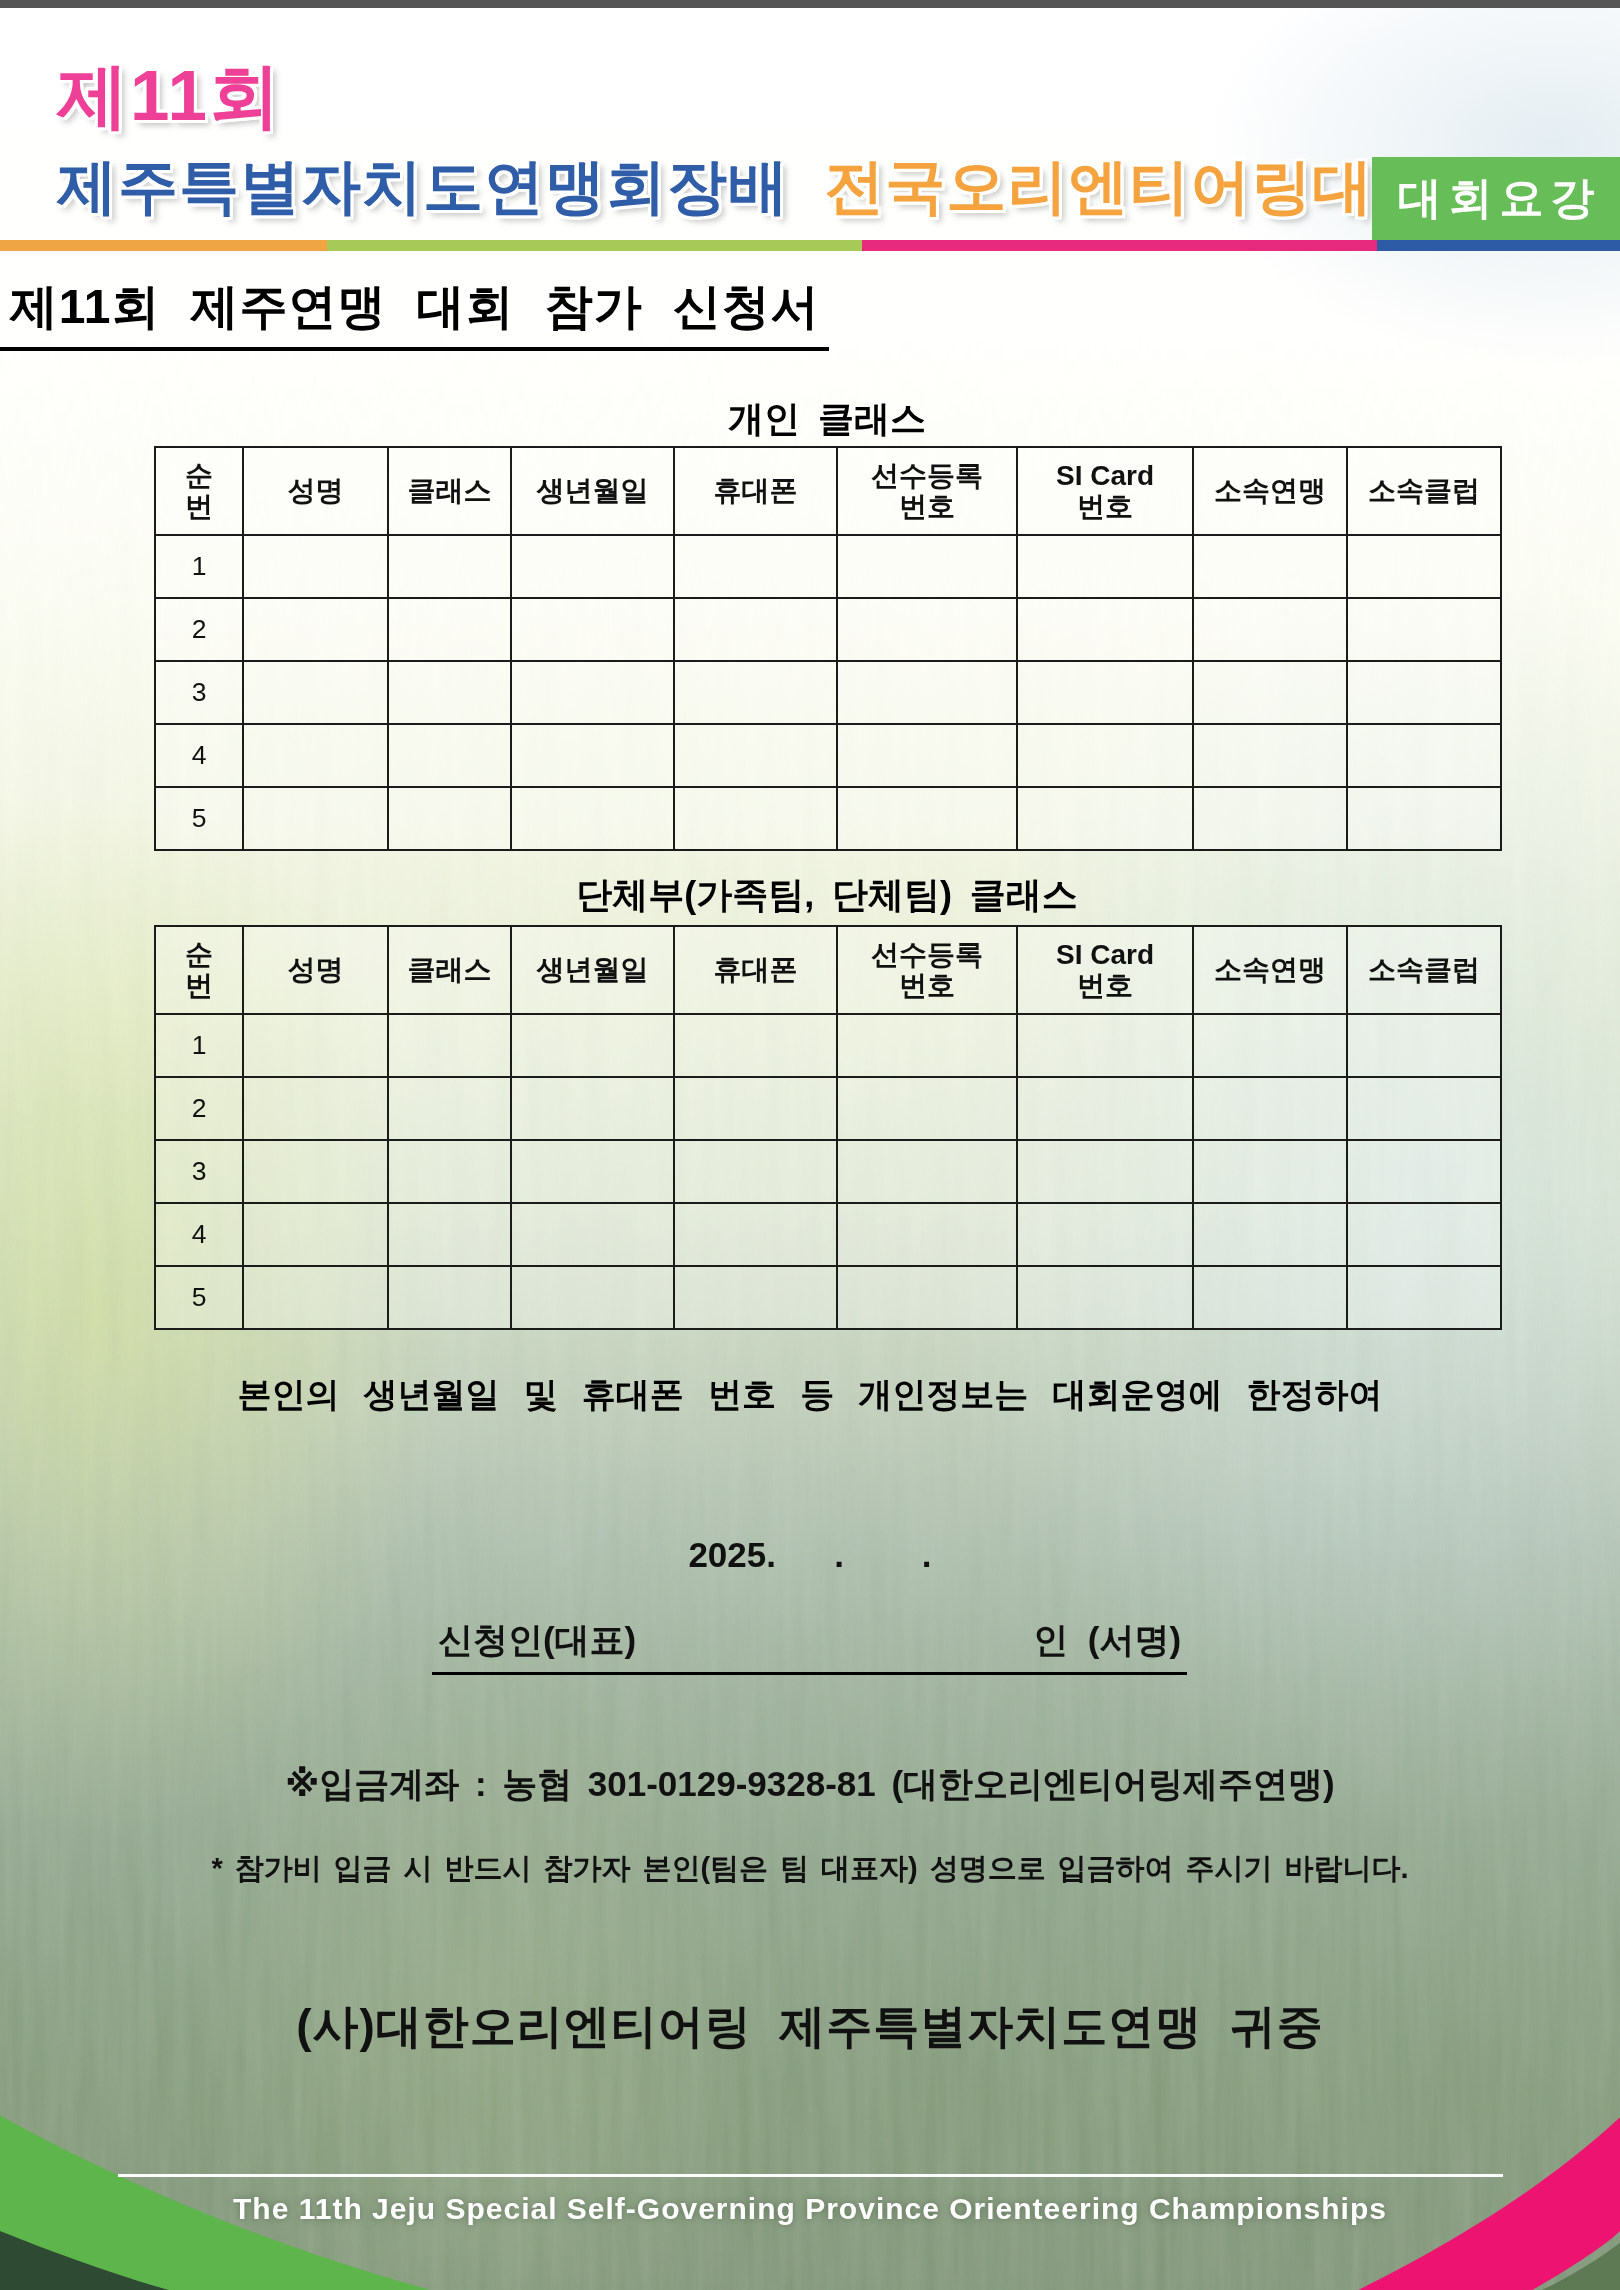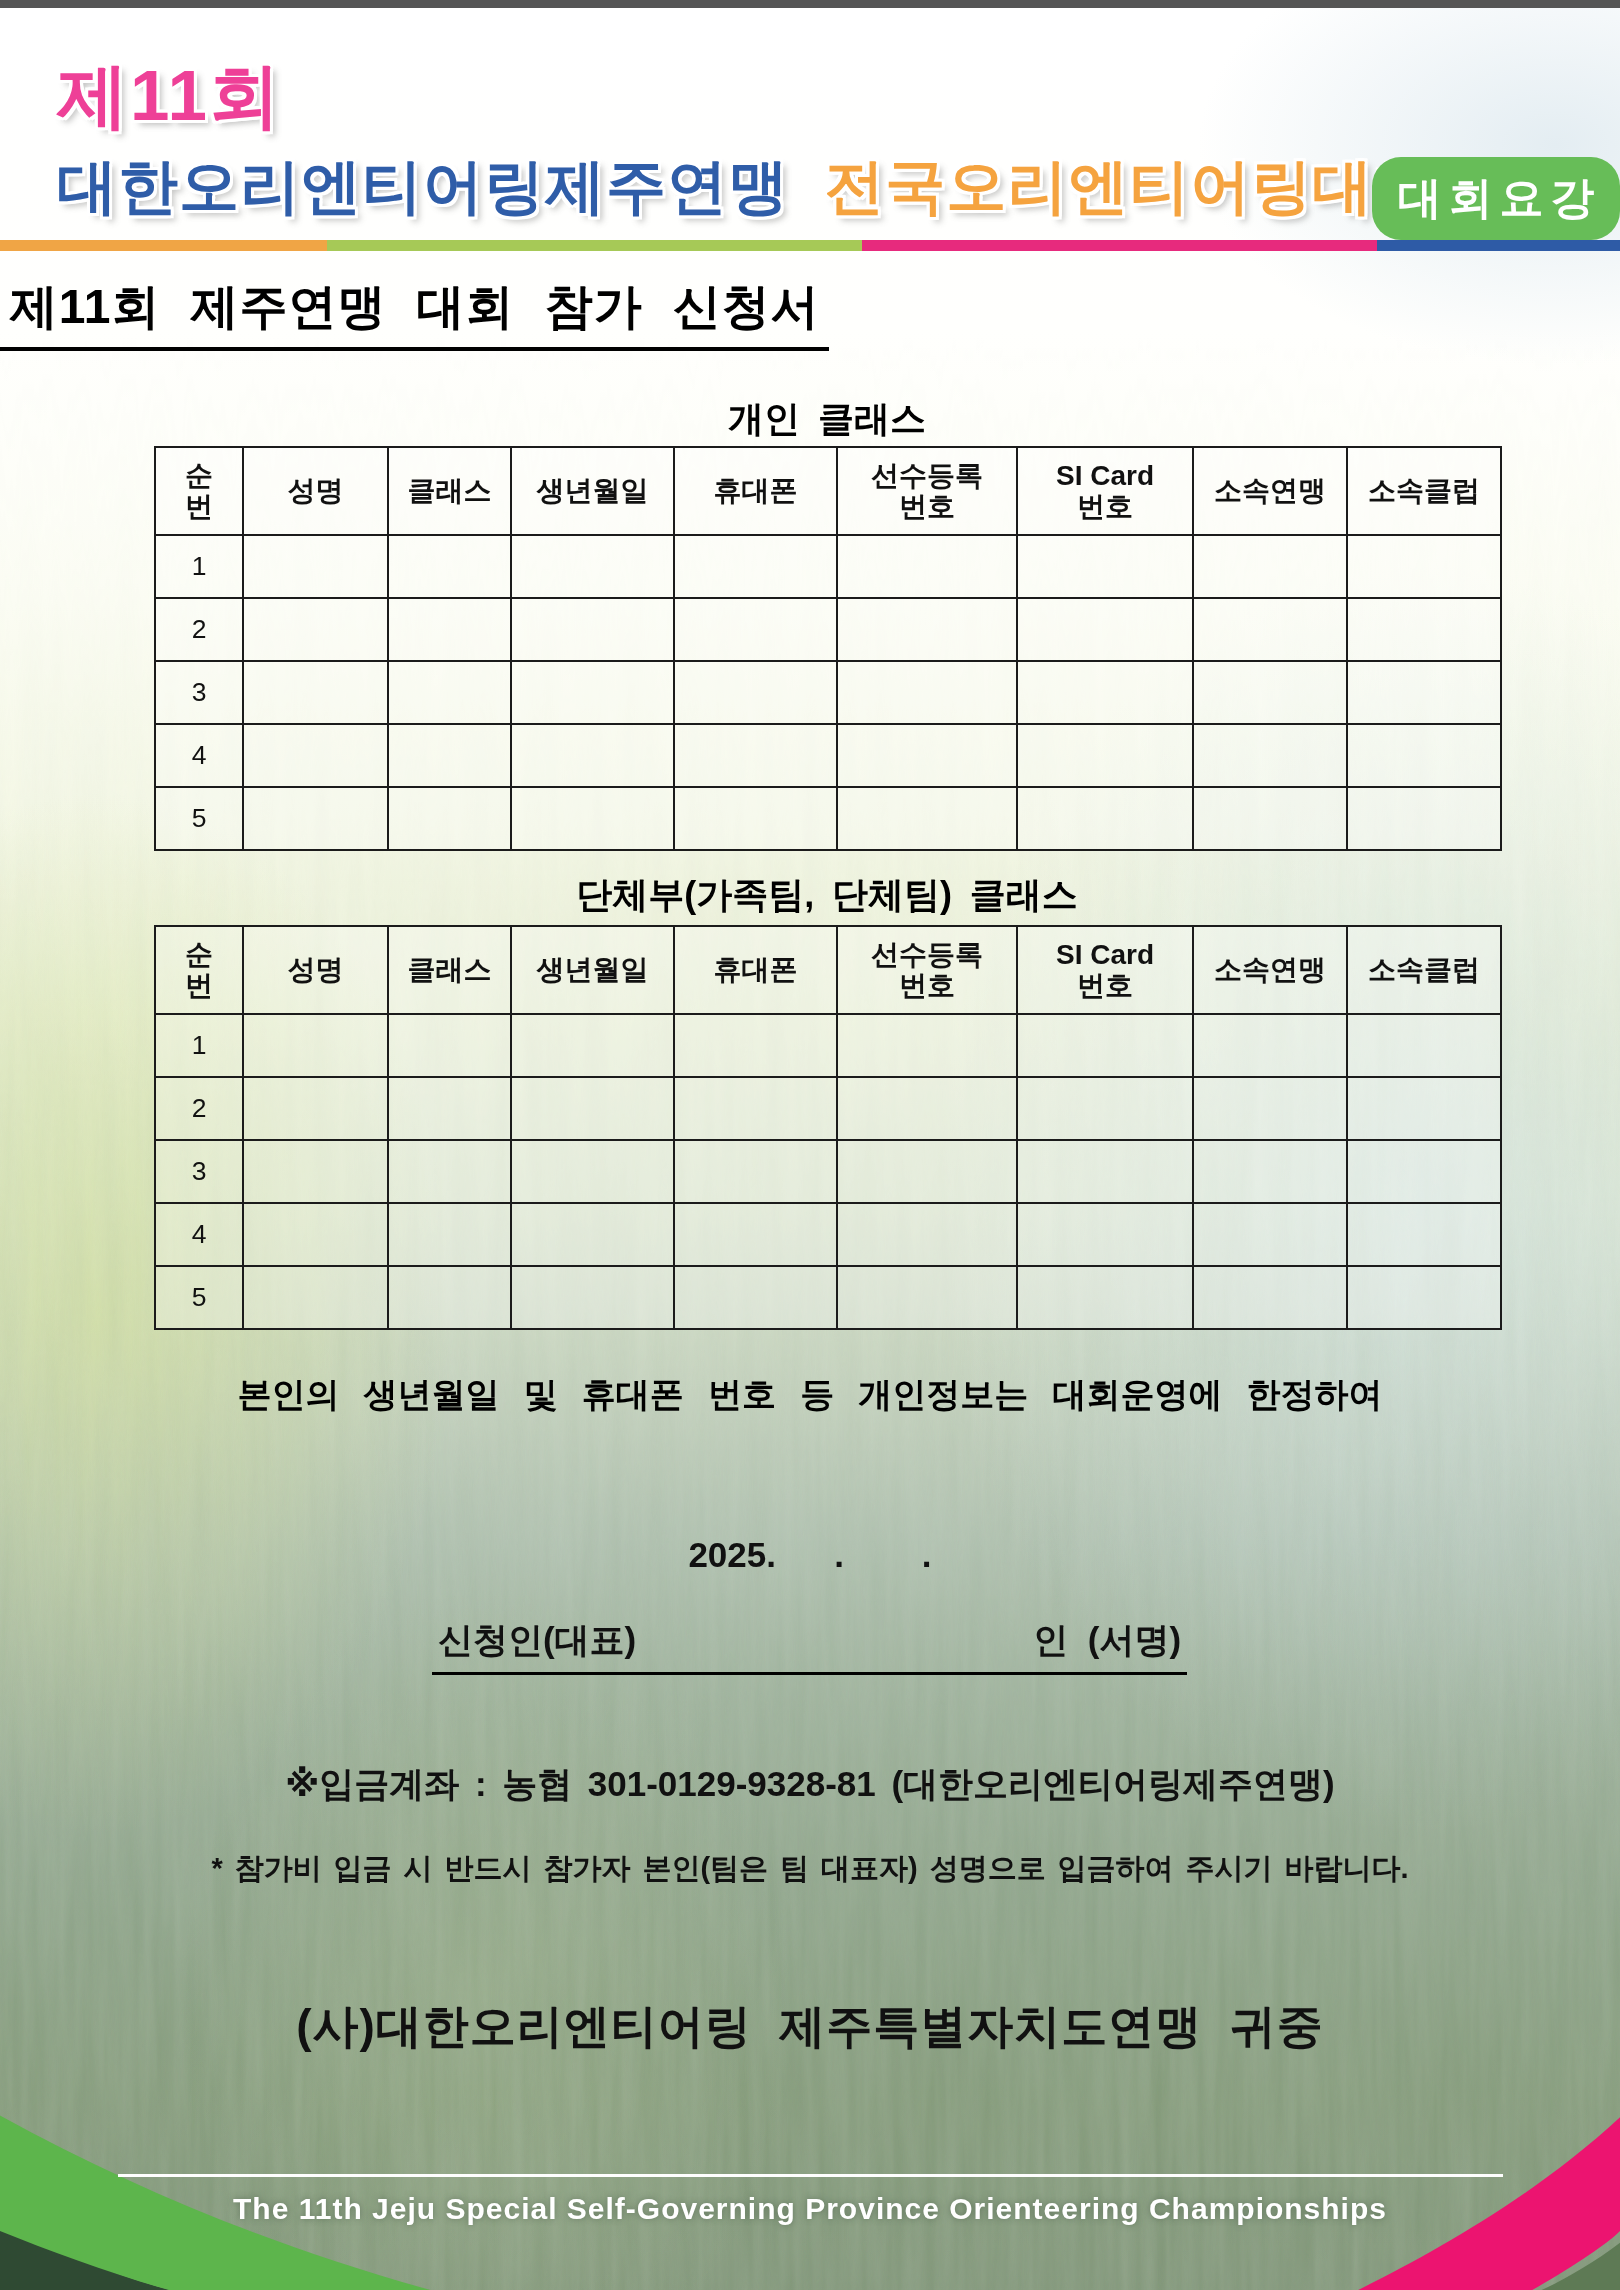--- a/index.html
+++ b/index.html
@@ -45,21 +45,21 @@
   .header-line2 .t-blue{color:#2f5da8;}
   .header-line2 .t-orange{color:#f5a33f;margin-left:17.6px;}
   .header-rule{position:absolute;left:0;top:232px;width:1620px;height:10.8px;display:flex;}
   .header-rule .seg1{width:20.2%;background:#f0a545;}
   .header-rule .seg2{width:33.0%;background:#a6c957;}
   .header-rule .seg3{width:31.8%;background:#e72a7d;}
   .header-rule .seg4{width:15.0%;background:#2e5ba6;}
   .badge{
     position:absolute;left:1372px;top:149px;width:248px;height:83px;
     background:#67bd58;display:flex;align-items:center;justify-content:center;
-    font-size:44px;font-weight:bold;color:#ffffff;letter-spacing:6.9px;padding-left:6.9px;box-sizing:border-box;border-radius:29px;
+    font-size:44px;font-weight:bold;color:#ffffff;letter-spacing:6.9px;padding-left:6.9px;box-sizing:border-box;
   }
   
   .form-title{
     position:absolute;left:0;top:267px;width:100%;
   }
   .form-title span{
     display:inline-block;font-size:48px;font-weight:bold;color:#000;
     letter-spacing:1px;word-spacing:15.7px;
     border-bottom:4.9px solid #000;padding:0 9.8px 7.8px 9.8px;
   }
@@ -174,21 +174,21 @@
 
     <path d="M0,2150 C150,2232 300,2292 472,2337 L205,2337 C130,2318 60,2292 0,2268 Z" fill="#5db54c"></path>
 
     <path d="M1653,2280 C1620,2305 1585,2324 1553,2337 L1653,2337 Z" fill="#5e7a55"></path>
 
     <path d="M1653,2152 C1560,2238 1448,2298 1368,2337 L1548,2337 C1600,2308 1638,2283 1653,2268 Z" fill="#ec1470"></path>
   </svg>
 
   <div class="header-line1">제11회</div>
   <div class="header-line2">
-    <span class="t-blue">대한오리엔티어링제주연맹</span>
+    <span class="t-blue">제주특별자치도연맹회장배</span>
     <span class="t-orange">전국오리엔티어링대회</span>
   </div>
   <div class="header-rule">
     <div class="seg1"></div>
     <div class="seg2"></div>
     <div class="seg3"></div>
     <div class="seg4"></div>
   </div>
   <div class="badge">대회요강</div>
 

